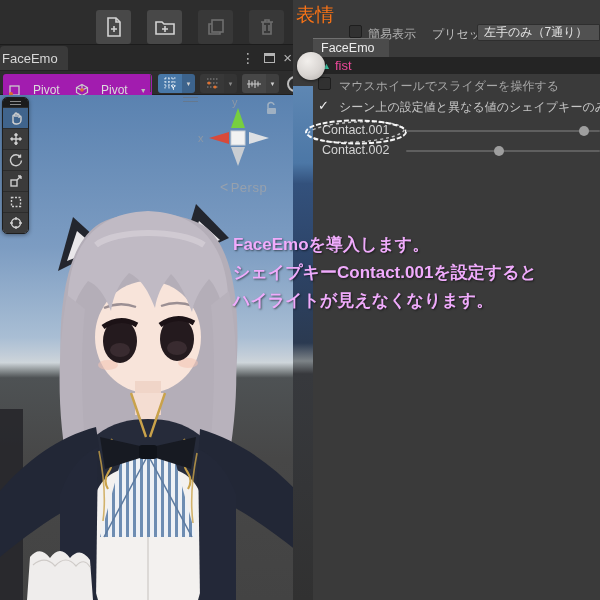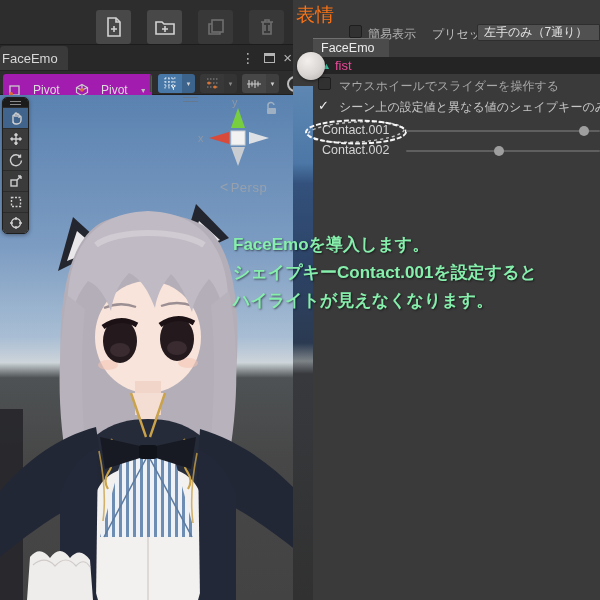--- a/index.html
+++ b/index.html
@@ -74,21 +74,21 @@
   .cb-row { position:absolute; left:0; width:307px; height:16px; }
   .check-glyph { position:absolute; left:25px; top:0; font-size:13px; font-weight:bold; color:#f0f0f0; }
 
   .slider-row { position:absolute; left:0; width:307px; height:20px; }
   .slider-label { position:absolute; left:29px; top:2px; font-size:12.5px; color:#d4d4d4; }
   .scribble { position:absolute; left:10px; top:-4px; pointer-events:none; }
   .track { position:absolute; left:113px; right:0; top:9px; height:2px; background:#5f5f5f; border-radius:1px; }
   .knob { position:absolute; top:-4px; width:10px; height:10px; border-radius:50%; background:#9e9e9e; transform:translateX(-50%); }
 
   .annot-title { position:absolute; left:27px; top:186px; font-size:17px; font-weight:600; color:#ffffff; letter-spacing:1px; text-shadow:1px 1px 2px rgba(0,0,0,.5); white-space:nowrap; }
-  .annot-para { position:absolute; left:-60px; top:231px; font-size:17px; font-weight:600; color:#86efac; line-height:28px; text-shadow:1px 1px 2px rgba(0,0,0,.55); white-space:nowrap; }
+  .annot-para { position:absolute; left:-60px; top:231px; font-size:17px; font-weight:600; color:#f0abfc; line-height:28px; text-shadow:1px 1px 2px rgba(0,0,0,.55); white-space:nowrap; }
   .annot-para b { font-weight:800; }
 </style>
 </head>
 <body>
 
 <div id="stage">
 
   <div id="left-window">
 
     <div class="main-toolbar">

